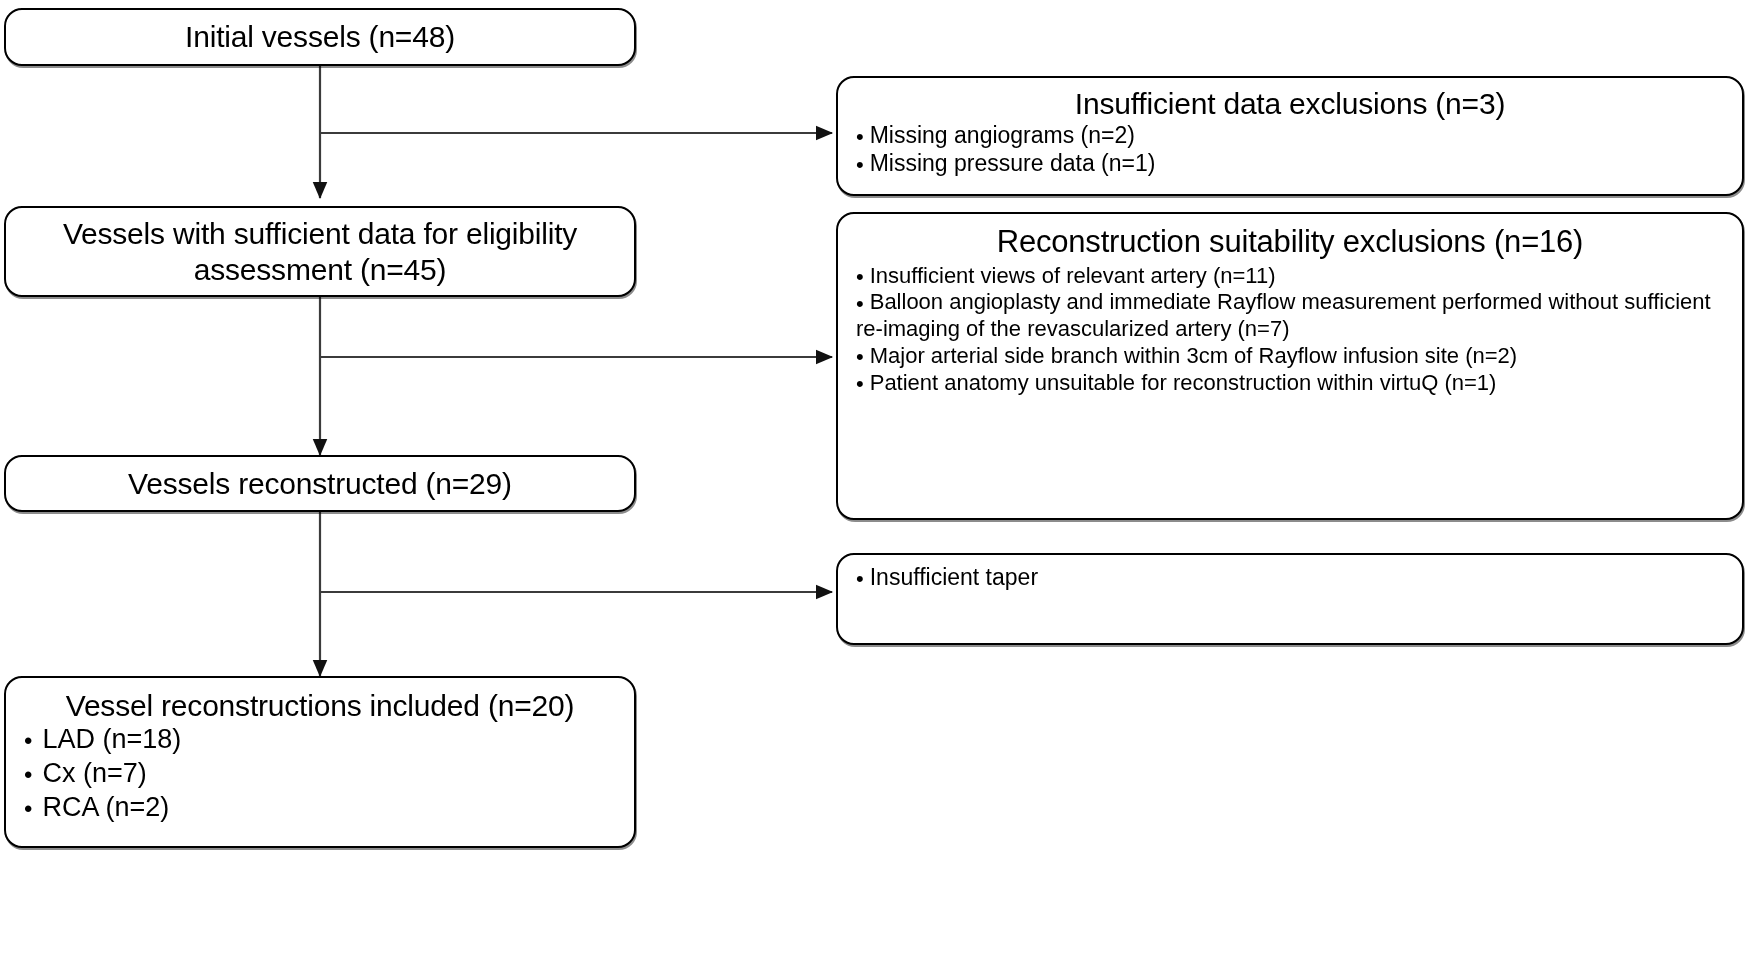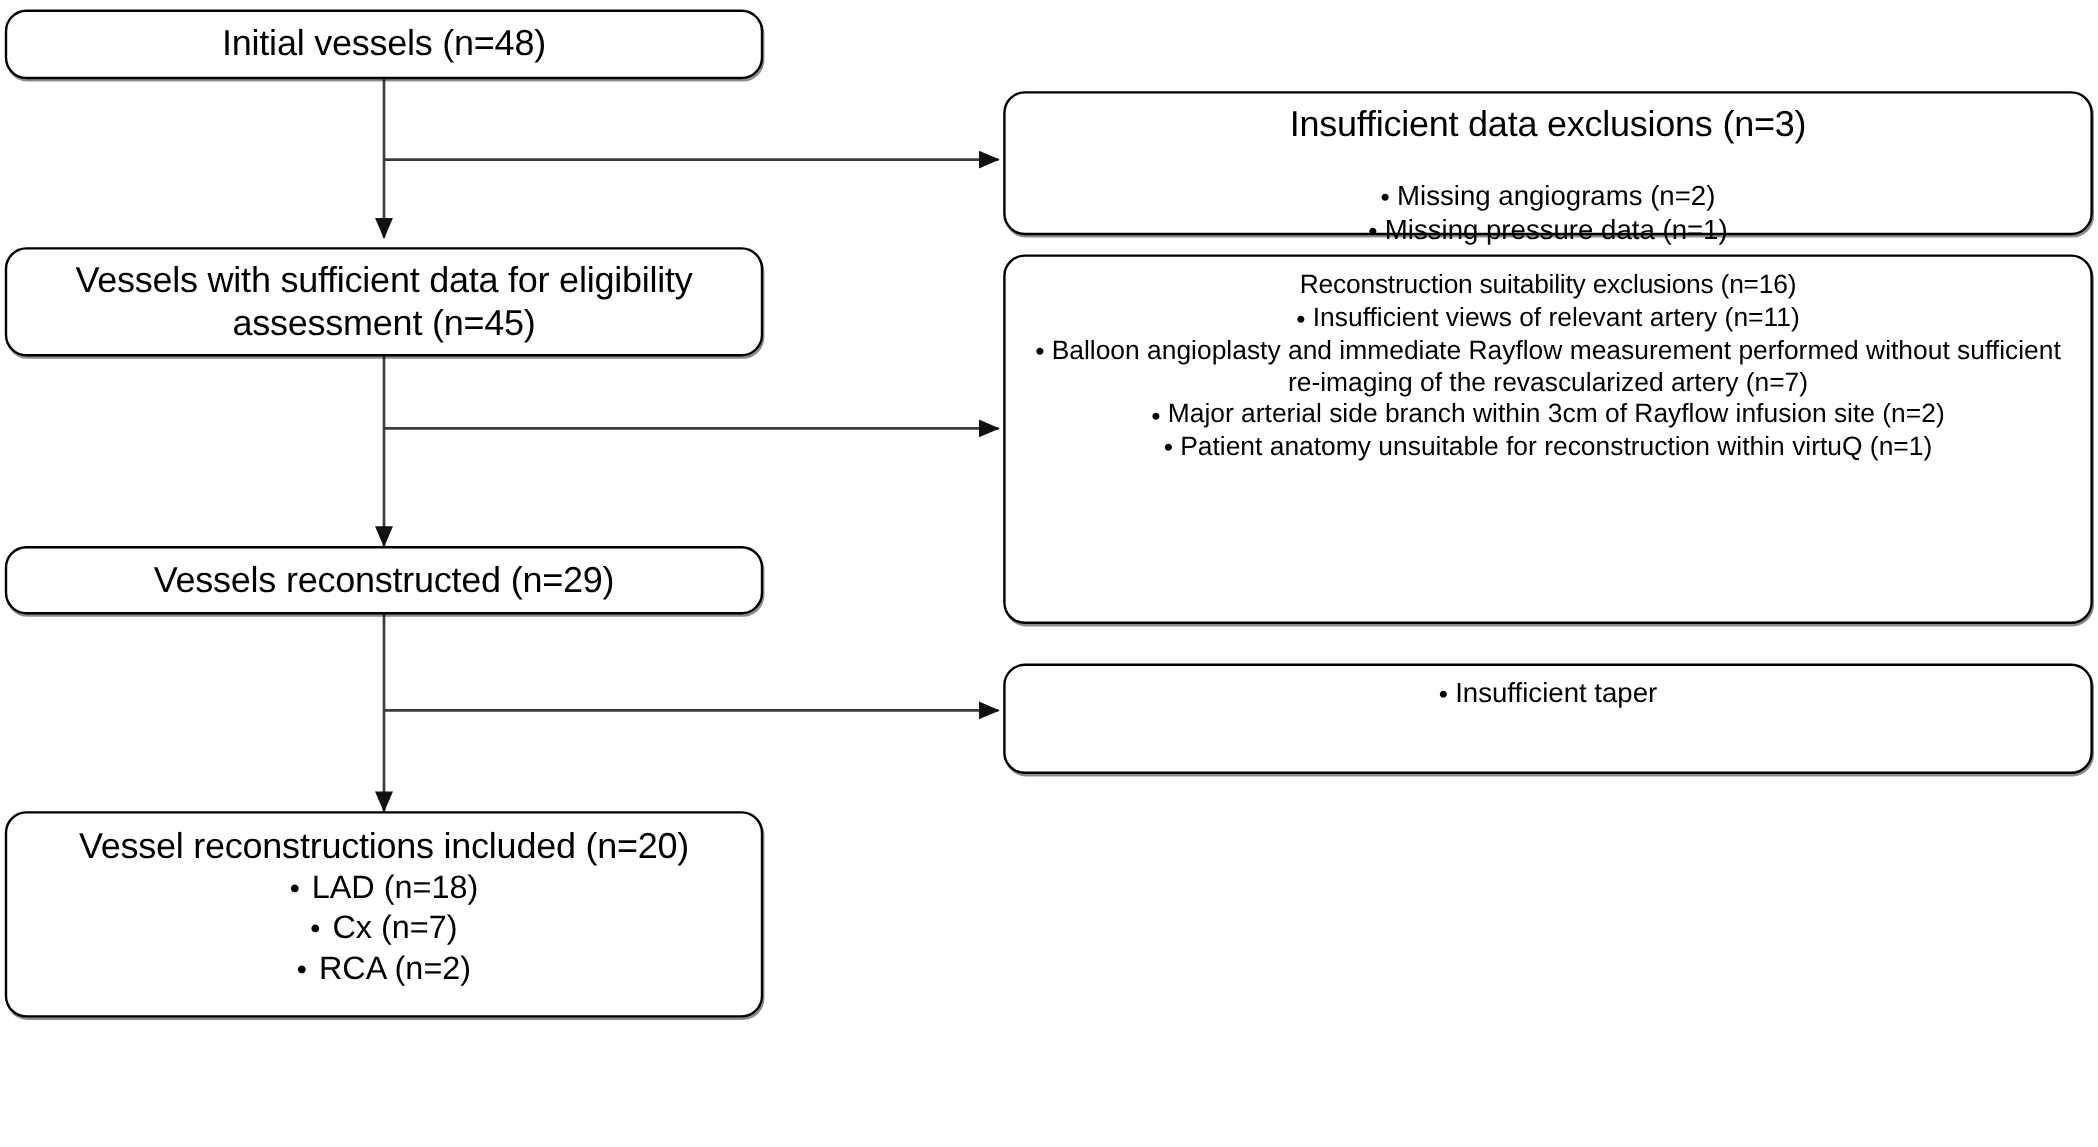--- a/index.html
+++ b/index.html
@@ -33,32 +33,32 @@
     padding: 6px 14px;
     box-shadow: 1px 2px 0 rgba(0,0,0,0.45);
   }
   .node .title {
     font-size: 30px;
     line-height: 1.18;
     white-space: pre-line;
     letter-spacing: -0.2px;
   }
   .node .title.big {
-    font-size: 22px;
+    font-size: 31px;
   }
   .bullets {
     list-style: none;
     margin: 0;
     padding: 0;
     width: 100%;
   }
   .bullets li {
     font-size: 23px;
     line-height: 1.22;
-    text-align: center;
+    text-align: left;
     position: relative;
     padding: 0 4px;
   }
   .bullets li .dot {
     font-size: 22px;
     line-height: 1;
     vertical-align: middle;
     padding-right: 6px;
   }
   .bullets.sm li {
@@ -121,21 +121,21 @@
 
   <div class="node" style="left:4px; top:676px; width:632px; height:172px; justify-content:flex-start; padding-top:10px;">
     <div class="title">Vessel reconstructions included (n=20)</div>
     <ul class="bullets lg">
       <li><span class="dot">•</span><span>LAD (n=18)</span></li>
       <li><span class="dot">•</span><span>Cx (n=7)</span></li>
       <li><span class="dot">•</span><span>RCA (n=2)</span></li>
     </ul>
   </div>
 
-  <div class="node" style="left:836px; top:76px; width:908px; height:120px; justify-content:flex-start; padding-top:8px;gap:28px;">
+  <div class="node" style="left:836px; top:76px; width:908px; height:120px; justify-content:flex-start; padding-top:8px;">
     <div class="title">Insufficient data exclusions (n=3)</div>
     <ul class="bullets">
       <li><span class="dot">•</span><span>Missing angiograms (n=2)</span></li>
       <li><span class="dot">•</span><span>Missing pressure data (n=1)</span></li>
     </ul>
   </div>
 
   <div class="node" style="left:836px; top:212px; width:908px; height:308px; justify-content:flex-start; padding-top:10px;">
     <div class="title big">Reconstruction suitability exclusions (n=16)</div>
     <ul class="bullets sm" style="margin-top:2px;">

